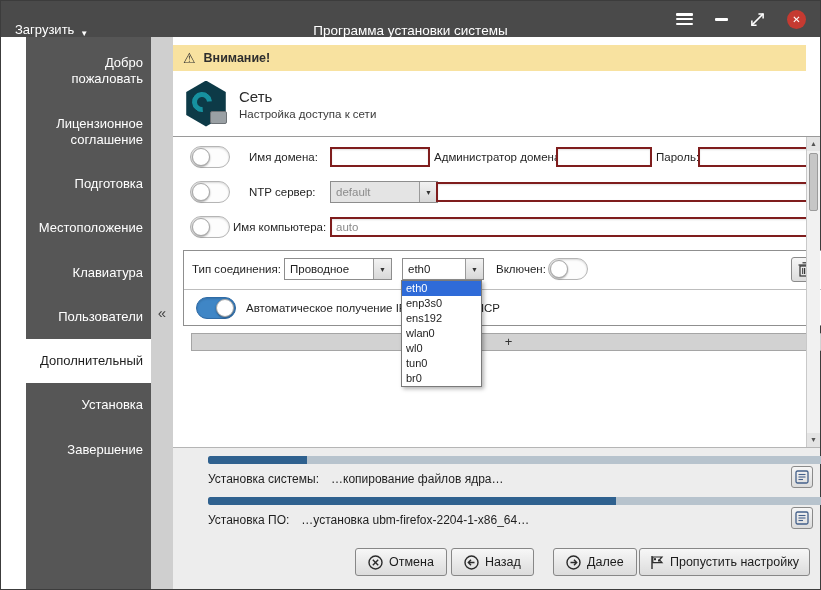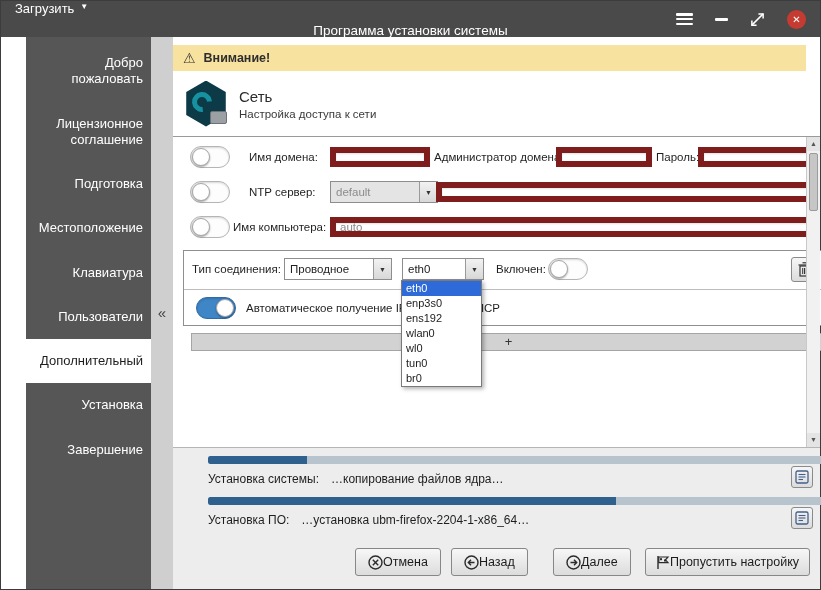--- a/index.html
+++ b/index.html
@@ -2,21 +2,21 @@
 <html><head>
 <meta charset="utf-8">
 <style>
   * { box-sizing: border-box; margin: 0; padding: 0; }
   html,body { width: 821px; height: 590px; overflow: hidden; }
   body { font-family: "Liberation Sans","DejaVu Sans",sans-serif; font-size: 12px; color:#222; }
   .window { width:821px; height:590px; display:flex; flex-direction:column; background:#fff; border:1px solid #3c3c3c; }
 
   
   .titlebar { height:36px; background:#4a4a4a; display:flex; align-items:center; position:relative; flex:0 0 36px; }
-  .load-btn { display:flex; align-items:flex-start; gap:6px; color:#fff; font-size:13px; padding:0 14px; height:100%; cursor:pointer; }
+  .load-btn { display:flex; align-items:flex-end; gap:6px; color:#fff; font-size:13px; padding:0 14px; height:100%; cursor:pointer; }
   .load-btn .caret { font-size:8px; position:relative; top:1px; }
   .win-title { position:absolute; left:0; right:0; text-align:center; color:#fff; font-size:13.5px; pointer-events:none;margin-top:22px; }
   .win-controls { margin-left:auto; display:flex; align-items:center; gap:22px; padding-right:14px; z-index:2; }
   .hamburger { width:17px; height:12px; display:flex; flex-direction:column; justify-content:space-between; cursor:pointer; }
   .hamburger i { display:block; height:2.5px; background:#fff; border-radius:1px; }
   .min-btn { width:13px; height:3px; background:#fff; border-radius:1px; cursor:pointer; }
   .expand-btn { width:15px; height:15px; cursor:pointer; }
   .close-btn { width:19px; height:19px; background:#c53a31; border-radius:50%; color:#fff; font-size:10px; font-weight:bold; display:flex; align-items:center; justify-content:center; cursor:pointer; }
 
   
@@ -39,21 +39,21 @@
   .logo { width:46px; height:46px; position:relative; flex:0 0 46px; }
   .logo .hex { position:absolute; inset:0; background:#0d3a47; clip-path:polygon(50% 0%,93% 25%,93% 75%,50% 100%,7% 75%,7% 25%); }
   .logo .ring { position:absolute; left:9px; top:11px; width:20px; height:20px; border:5px solid #16919f; border-right-color:transparent; border-radius:50%; transform:rotate(40deg); }
   .logo .dev { position:absolute; right:2px; bottom:3px; width:17px; height:13px; background:#9aa0a4; border:1px solid #6d7276; border-radius:2px; }
   .sec-title { font-size:15px; color:#2b2b2b; }
   .sec-sub { font-size:11.5px; color:#3a3a3a; margin-top:3px; }
 
   
   .form-area { position:relative; flex:1; min-height:0; background:#fff; }
   .form-label { position:absolute; font-size:11.5px; white-space:nowrap; color:#1f1f1f; line-height:22px; }
-  .txt-input { position:absolute; height:20px; border:6px solid #7f1d1d; background:#fff; font-family:inherit; font-size:11.5px; padding:0 4px; box-shadow:inset 0 1px 2px rgba(0,0,0,.12); }
+  .txt-input { position:absolute; height:20px; border:2px solid #7f1d1d; background:#fff; font-family:inherit; font-size:11.5px; padding:0 4px; box-shadow:inset 0 1px 2px rgba(0,0,0,.12); }
   .txt-input.dim { color:#8a8a8a; }
   .toggle { position:absolute; width:40px; height:22px; border-radius:11px; background:#fdfdfd; border:1px solid #b5b5b5; box-shadow:inset 0 1px 2px rgba(0,0,0,.15); cursor:pointer; }
   .toggle .knob { position:absolute; top:1px; left:1px; width:18px; height:18px; border-radius:50%; background:#fff; border:1px solid #a7a7a7; box-shadow:0 1px 2px rgba(0,0,0,.35); }
   .toggle.on { background:#3f86c6; border-color:#2f6ba6; }
   .toggle.on .knob { left:auto; right:1px; }
 
   .combo { position:absolute; height:22px; display:flex; border:1px solid #8d8d8d; background:#fff; cursor:pointer; }
   .combo .c-val { flex:1; font-size:11.5px; padding:0 5px; line-height:20px; overflow:hidden; white-space:nowrap; }
   .combo .c-arrow { width:18px; border-left:1px solid #9a9a9a; background:linear-gradient(#f2f2f2,#d8d8d8); display:flex; align-items:center; justify-content:center; font-size:7px; color:#333; }
   .combo.disabled { background:#e4e4e4; }
@@ -78,21 +78,21 @@
 
   
   .footer { flex:0 0 142px; background:#ededed; border-top:1px solid #b5b5b5; position:relative;text-align:center; }
   .progress { position:absolute; left:35px; width:618px; height:8px; background:#b7c3cd; border-radius:2px; overflow:hidden; }
   .progress .fill { height:100%; background:#2f618f; border-radius:2px 0 0 2px; }
   .prog-text { position:absolute; left:35px; height:18px; display:flex; align-items:center; gap:12px; font-size:12px; color:#1e1e1e; }
   .prog-text .p-status { color:#1e1e1e; }
   .log-btn { position:absolute; left:618px; width:22px; height:22px; }
 
   .btn-row { position:absolute; left:0; right:0; top:100px; height:30px; }
-  .push-btn { position:absolute; height:28px; display:flex; align-items:center; gap:0; padding:0 12px; font-size:12.5px; color:#1c1c1c; background:linear-gradient(#f7f7f7,#dcdcdc); border:1px solid #878787; border-radius:3px; cursor:pointer; white-space:nowrap; }
+  .push-btn { position:absolute; height:28px; display:flex; align-items:center; gap:6px; padding:0 12px; font-size:12.5px; color:#1c1c1c; background:linear-gradient(#f7f7f7,#dcdcdc); border:1px solid #878787; border-radius:3px; cursor:pointer; white-space:nowrap; }
   .btn-cancel { left:182px; }
   .btn-back { left:278px; }
   .btn-next { left:380px; }
   .btn-skip { right:10px; padding:0 10px; }
 </style>
 </head>
 <body>
 
 <div class="window">
 

